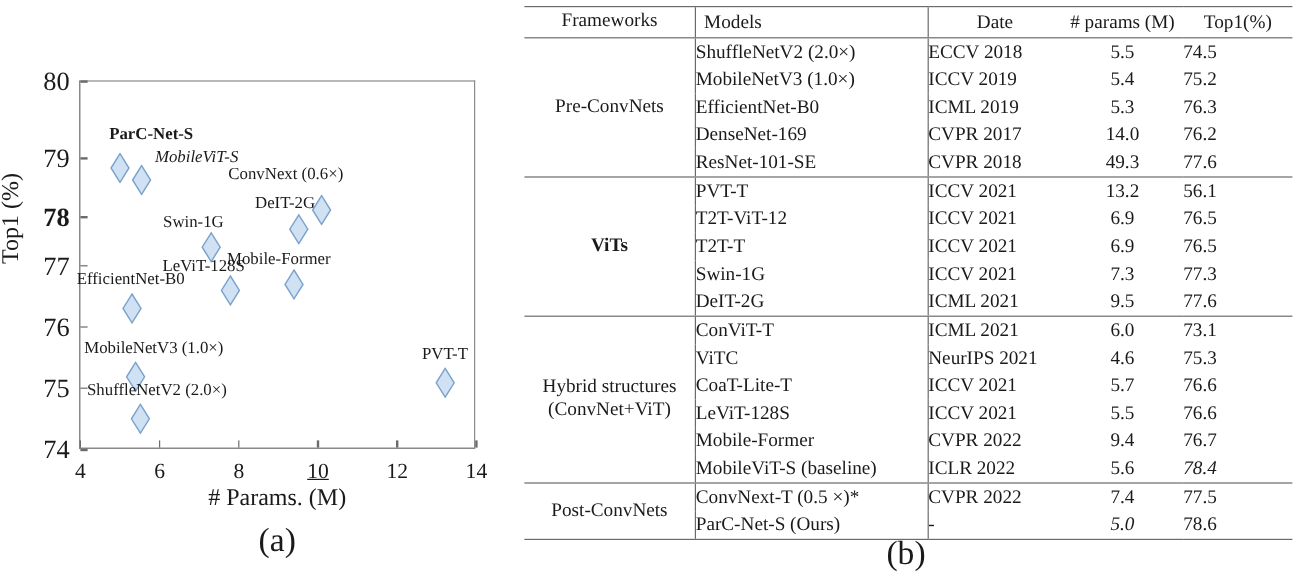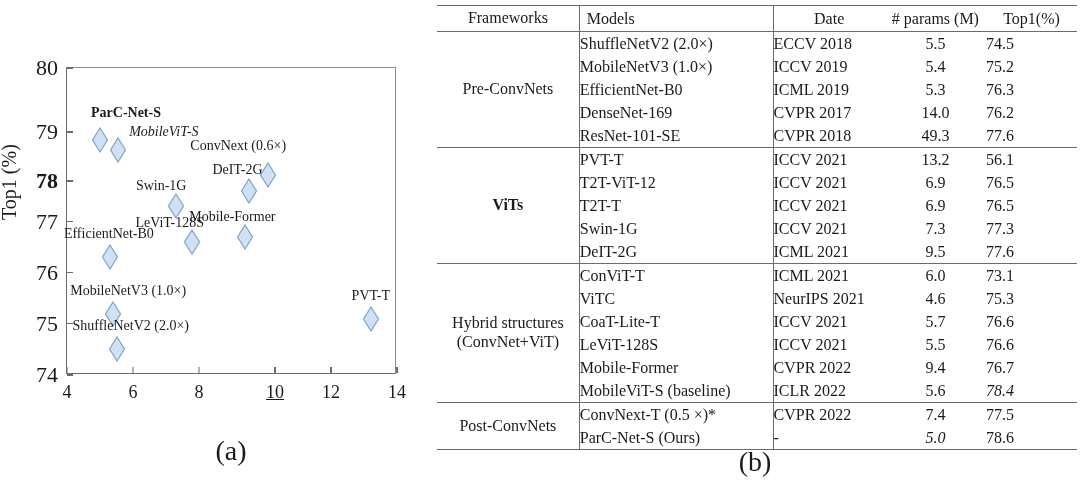--- a/index.html
+++ b/index.html
@@ -72,21 +72,21 @@
         <div class="ytick" style="top: 204.667px;">76<i></i></div>
         <div class="ytick" style="top: 153.5px;">77<i></i></div>
         <div class="ytick" style="top: 113px; font-weight: bold;">78<i></i></div>
         <div class="ytick" style="top: 64px;">79<i></i></div>
         <div class="ytick" style="top: 0px;">80<i></i></div>
       </div>
     <div id="xticks">
         <div class="xtick" style="left: 0px;">4<i></i></div>
         <div class="xtick" style="left: 66px;">6<i></i></div>
         <div class="xtick" style="left: 132px;">8<i></i></div>
-        <div class="xtick" style="left: 208px; text-decoration: underline;">10<i></i></div>
+        <div class="xtick" style="left: 198px; text-decoration: underline;">10<i></i></div>
         <div class="xtick" style="left: 264px;">12<i></i></div>
         <div class="xtick" style="left: 330px;">14<i></i></div>
       </div>
     <div id="points">
         <div class="marker" style="left: 33px; top: 71.6333px;">
           <svg viewBox="0 0 17 26">
             <polygon points="8.5,1 16,13 8.5,25 1,13" fill="#cfe1f3" stroke="#7ba3cc" stroke-width="1.2"></polygon>
           </svg>
         </div>
         <div class="pt-label bold" style="left: 24px; top: 37.6333px;">ParC-Net-S</div>
@@ -145,20 +145,21 @@
         </div>
         <div class="pt-label" style="left: 5.5px; top: 251.417px;">ShuffleNetV2 (2.0×)</div>
         <div class="marker" style="left: 303.6px; top: 250.717px;">
           <svg viewBox="0 0 17 26">
             <polygon points="8.5,1 16,13 8.5,25 1,13" fill="#cfe1f3" stroke="#7ba3cc" stroke-width="1.2"></polygon>
           </svg>
         </div>
         <div class="pt-label" style="left: 284.6px; top: 220.717px;">PVT-T</div>
       </div>
   </div>
+  <div class="xlabel"># Params. (M)</div>
   <div class="caption-a">(a)</div>
 </div>
 
 <div class="panel-b">
   <table class="tbl">
     <thead>
       <tr class="rule-top hdr">
         <td class="c-fw">Frameworks</td>
         <td class="c-md">Models</td>
         <td class="c-dt">Date</td>

